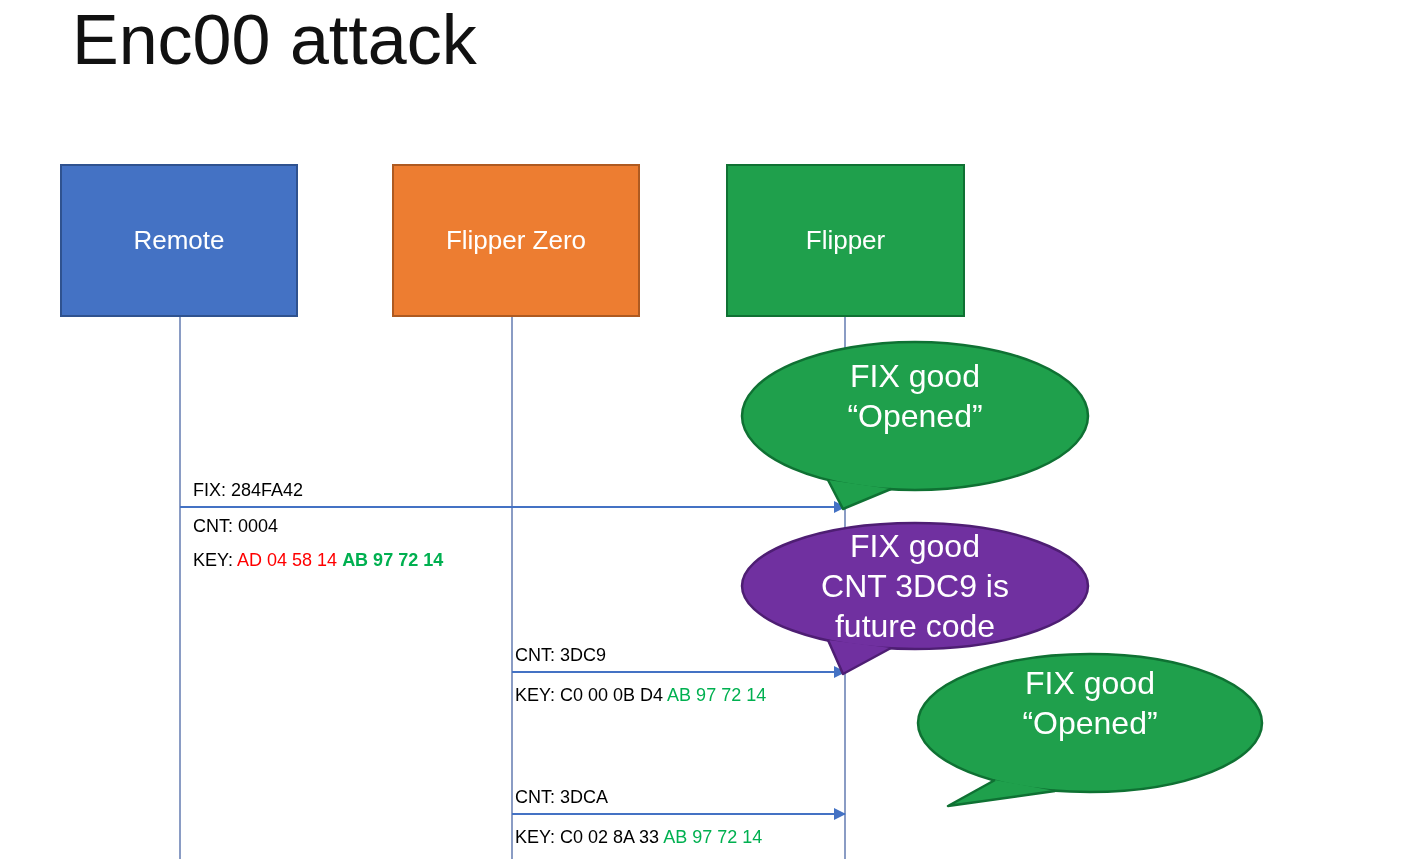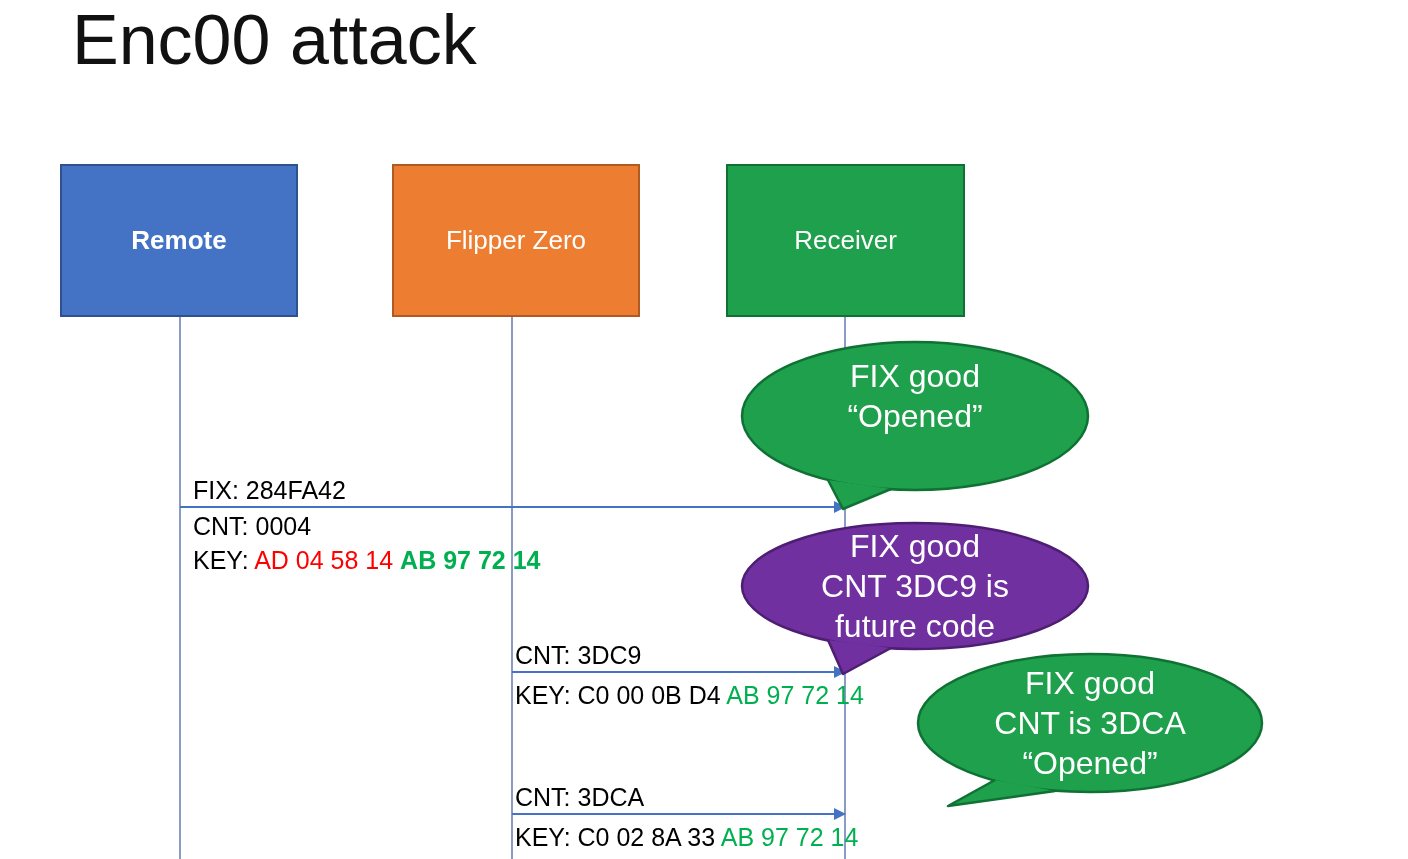--- a/index.html
+++ b/index.html
@@ -10,39 +10,39 @@
   }
   .title {
     position:absolute; left:72px; top:2px; font-size:70px; line-height:1.1;
     color:#111; font-weight:400; white-space:nowrap;
   }
   .actor {
     position:absolute; top:164px; height:153px;
     display:flex; align-items:center; justify-content:center;
     color:#fff; font-size:26px; border:2px solid transparent;
   }
-  #actor-remote   { left:60px;  width:238px; background:#4472C4; border-color:#2F528F;font-weight:bold; }
+  #actor-remote   { left:60px;  width:238px; background:#4472C4; border-color:#2F528F; }
   #actor-flipper  { left:392px; width:248px; background:#ED7D31; border-color:#AE5A21; }
   #actor-receiver { left:726px; width:239px; background:#1FA04C; border-color:#0F7133; }
 
   .lifeline { position:absolute; top:317px; height:542px; width:2px; background:#8A9CC4; }
   #lifeline-remote   { left:179px; }
   #lifeline-flipper  { left:511px; }
   #lifeline-receiver { left:844px; }
 
   .arrow { position:absolute; height:2px; background:#4472C4; }
   .arrow .head {
     position:absolute; right:-1px; top:-5px; width:0; height:0;
     border-left:12px solid #4472C4; border-top:6px solid transparent; border-bottom:6px solid transparent;
   }
   #arrow-1 { left:180px; top:506px; width:665px; }
   #arrow-2 { left:512px; top:671px; width:333px; }
   #arrow-3 { left:512px; top:813px; width:333px; }
 
-  .mlabel { position:absolute; font-size:25px; line-height:34px; white-space:nowrap; color:#000; }
+  .mlabel { position:absolute; font-size:18px; line-height:34px; white-space:nowrap; color:#000; }
   #msg1-above { left:193px; top:473px; }
   #msg1-below { left:193px; top:509px; }
   #msg2-above { left:515px; top:638px; }
   #msg2-below { left:515px; top:678px; }
   #msg3-above { left:515px; top:780px; }
   #msg3-below { left:515px; top:820px; }
 
   .key-red   { color:#FF0000; }
   .key-green { color:#00B050; }
   .bold      { font-weight:700; }
@@ -64,21 +64,21 @@
 
   <div class="title">Enc00 attack</div>
 
   <div class="actor" id="actor-remote">
     <span>Remote</span>
   </div>
   <div class="actor" id="actor-flipper">
     <span>Flipper Zero</span>
   </div>
   <div class="actor" id="actor-receiver">
-    <span>Receiver</span>
+    <span>Flipper</span>
   </div>
 
   <div class="lifeline" id="lifeline-remote"></div>
   <div class="lifeline" id="lifeline-flipper"></div>
   <div class="lifeline" id="lifeline-receiver"></div>
 
   <div class="arrow" id="arrow-1">
     <span class="head"></span>
   </div>
   <div class="arrow" id="arrow-2">
@@ -116,17 +116,16 @@
     <div>FIX good</div>
     <div>“Opened”</div>
   </div>
   <div class="callout-text" id="callout2-text">
     <div>FIX good</div>
     <div>CNT 3DC9 is</div>
     <div>future code</div>
   </div>
   <div class="callout-text" id="callout3-text">
     <div>FIX good</div>
-    <div>CNT is 3DCA</div>
     <div>“Opened”</div>
   </div>
 
 </div>
 
 </body></html>

